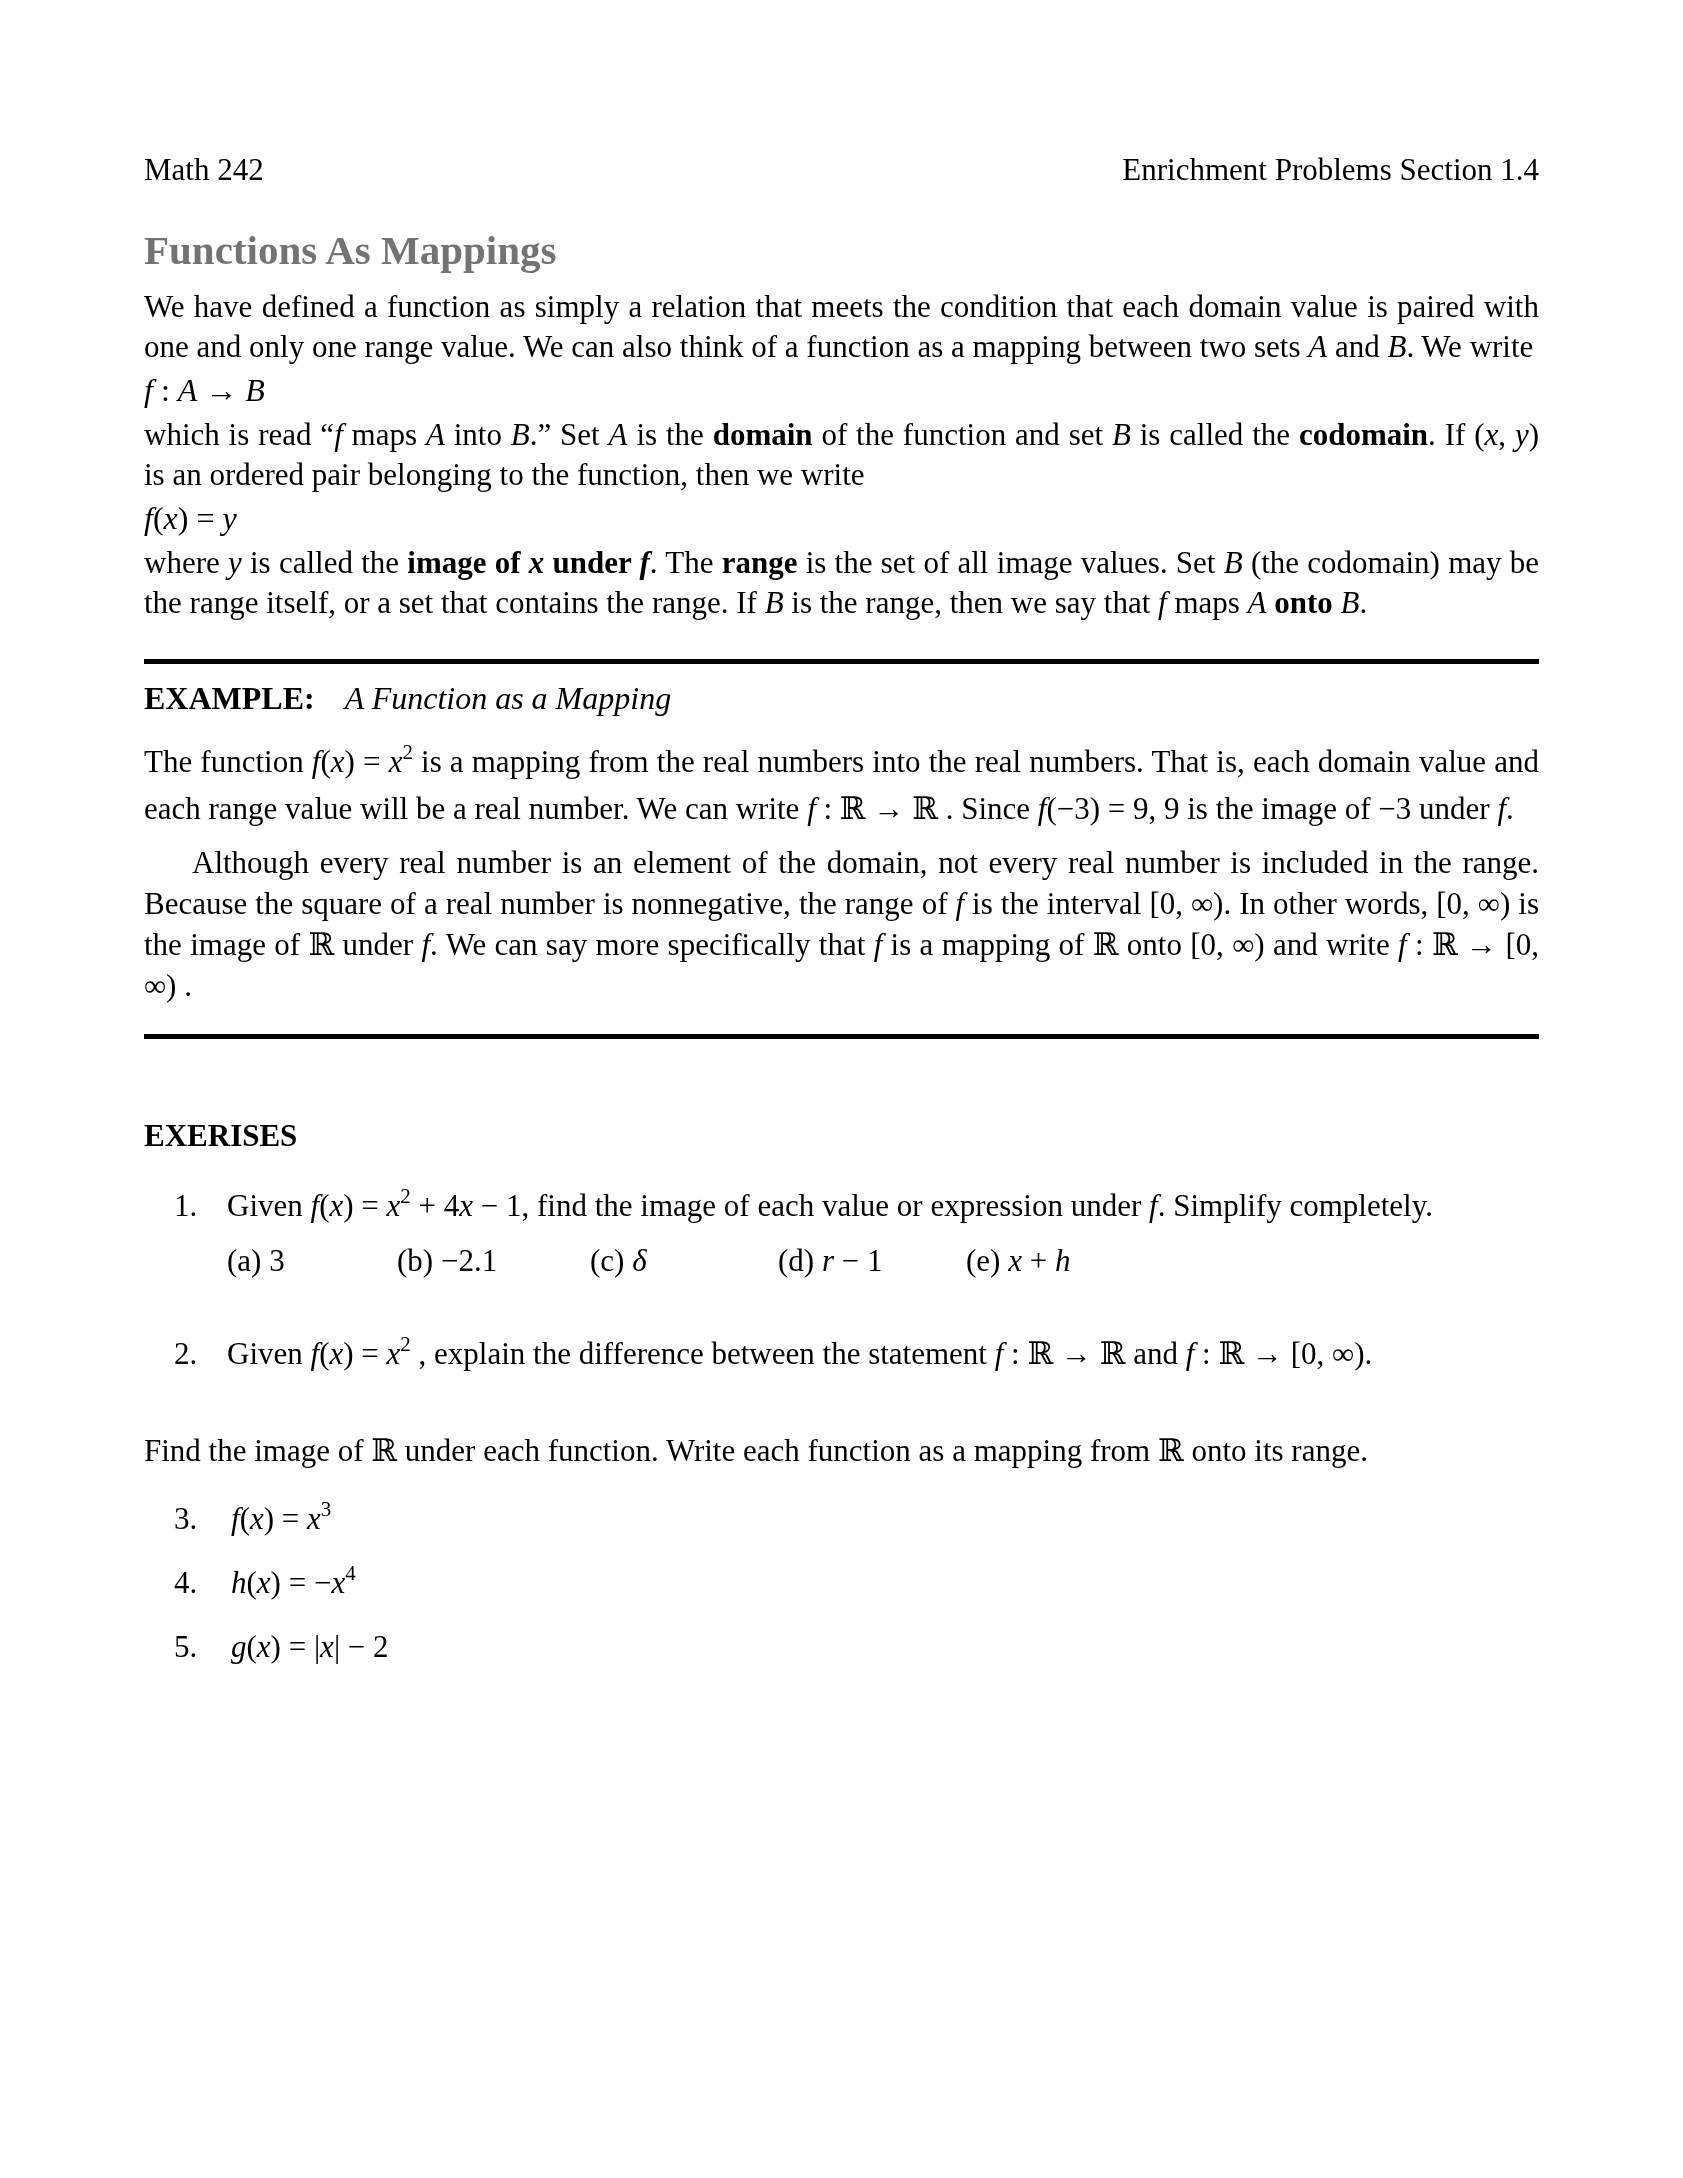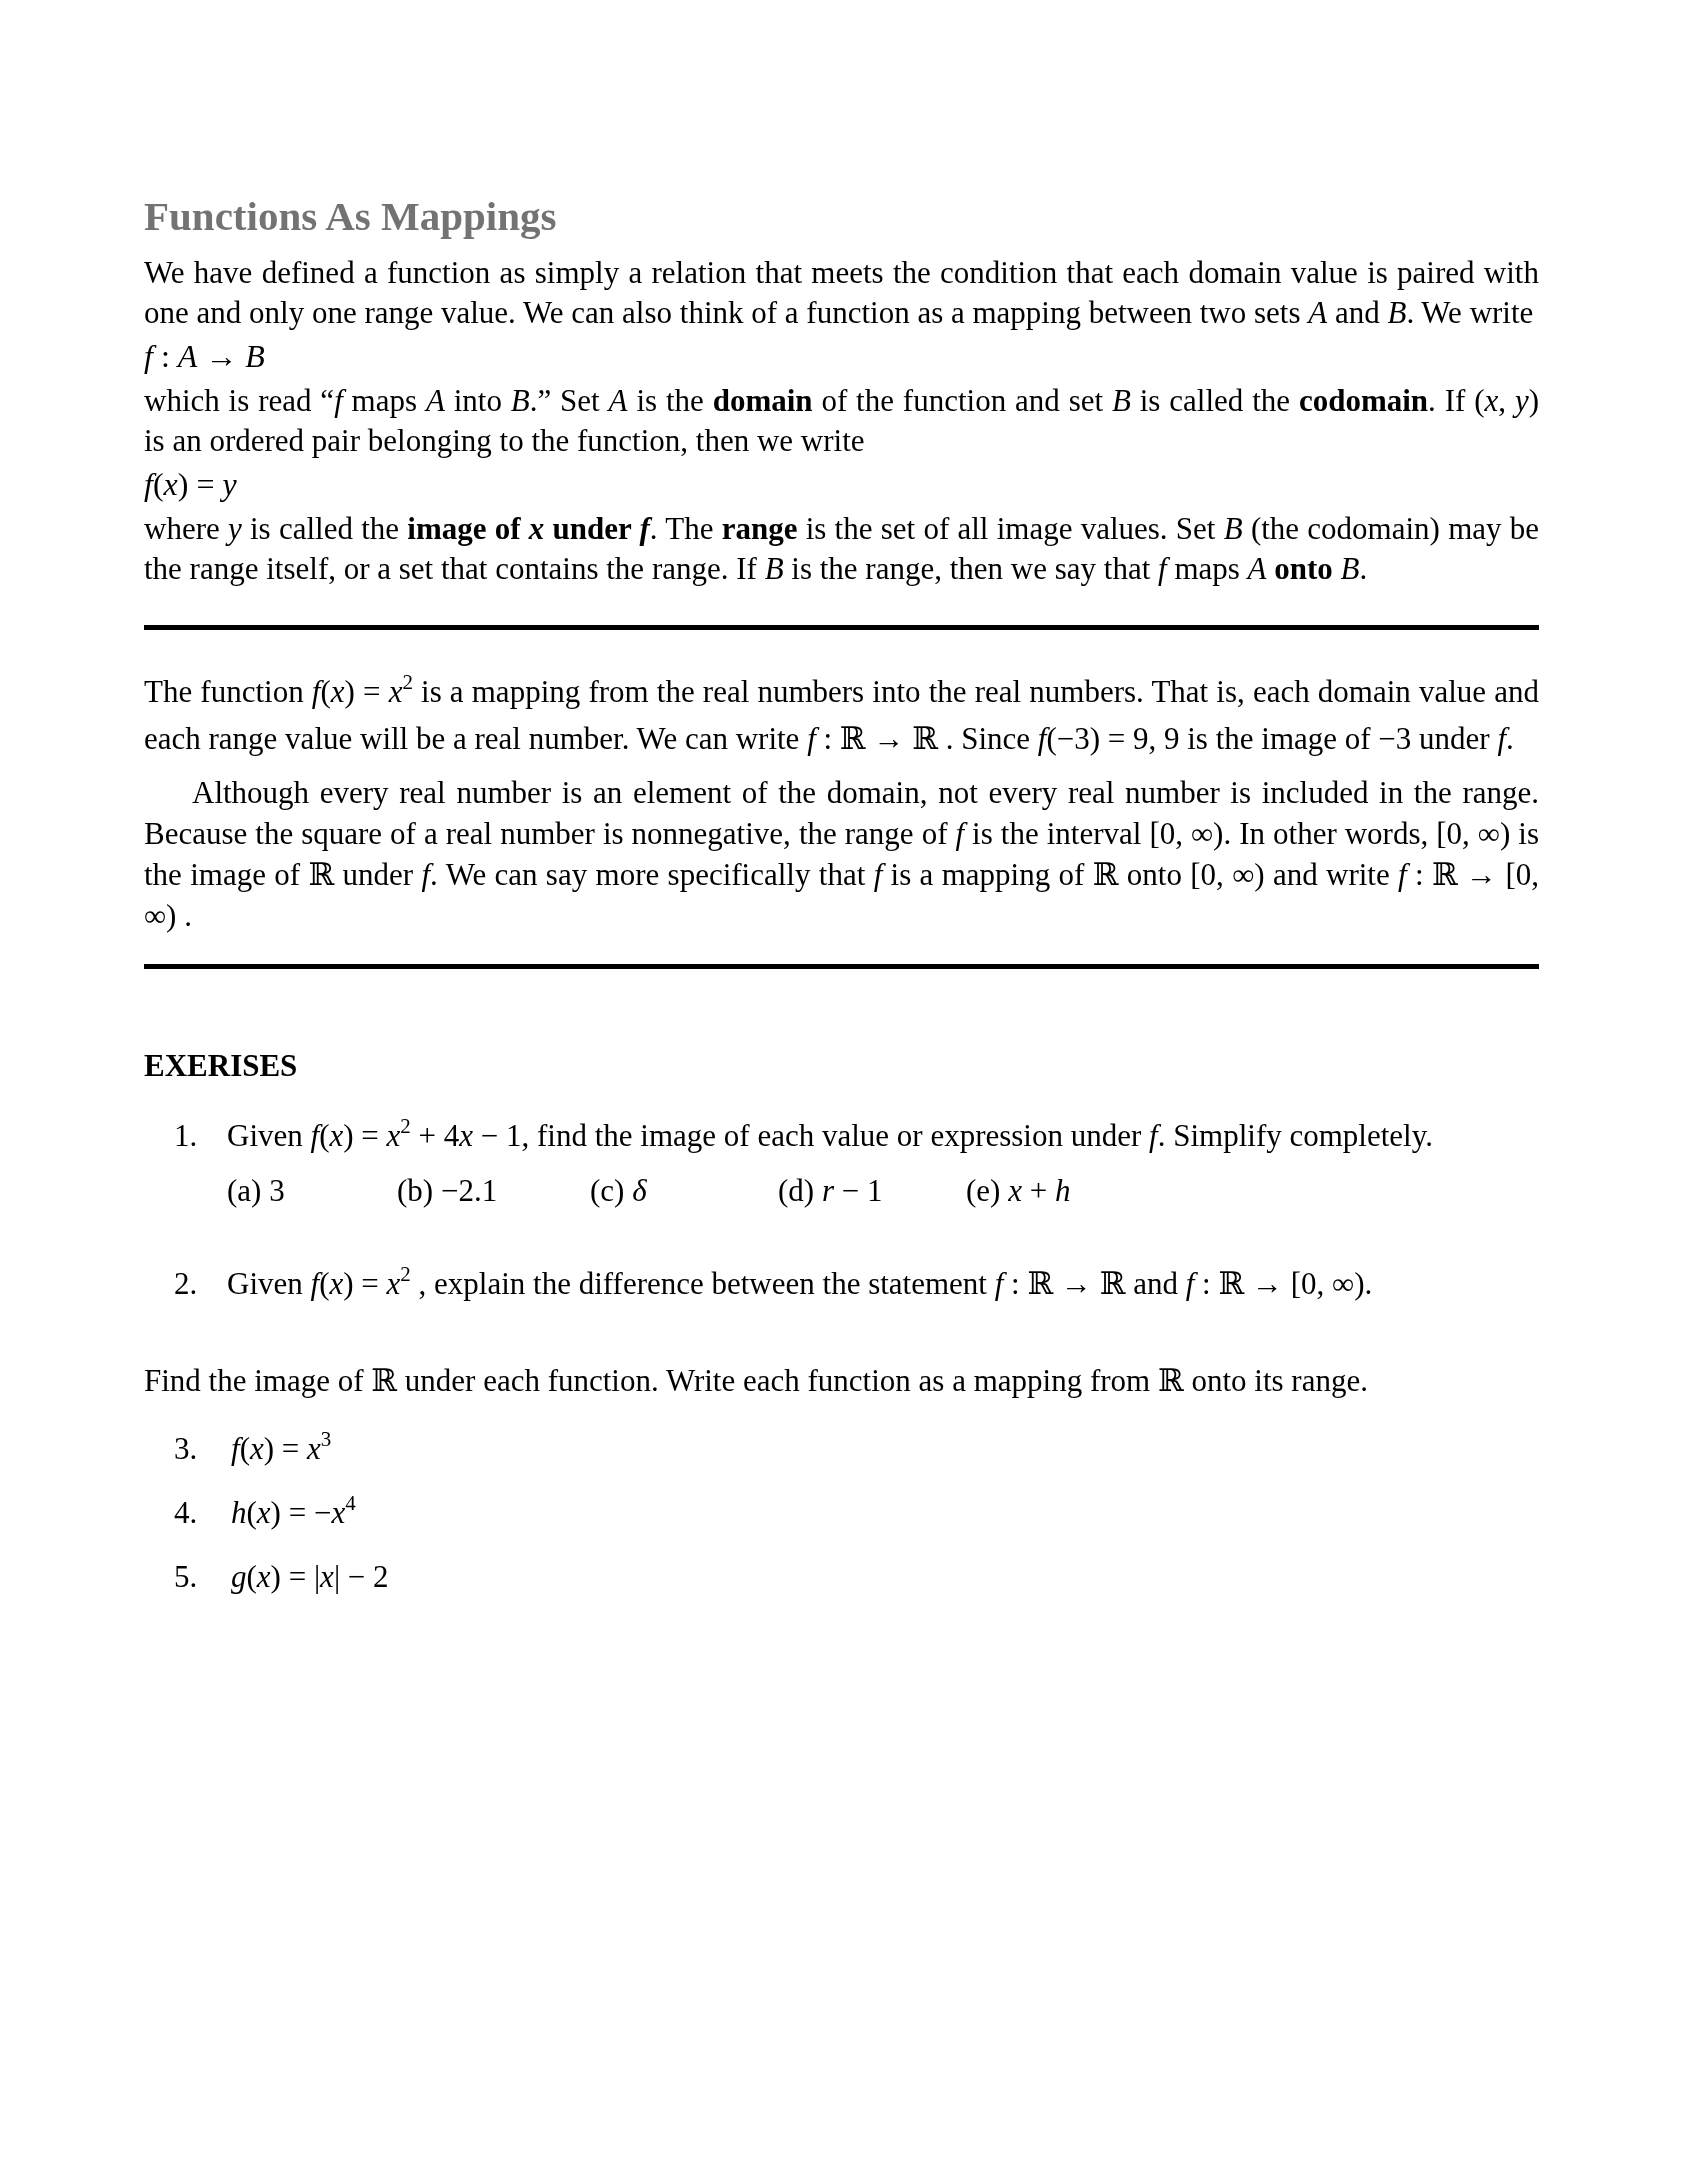--- a/index.html
+++ b/index.html
@@ -47,30 +47,38 @@
   .st-i{font-style:italic;}
   .st-b{font-weight:bold;}
   .st-bi{font-weight:bold;font-style:italic;}
   .st-sup{font-size:21px;position:relative;top:-13px;line-height:0;}
 </style>
 </head>
 <body>
 
 <div class="page">
 
+  <div class="header">
+    <span>Math 242</span>
+    <span>Enrichment Problems Section 1.4</span>
+  </div>
 
   <h1 class="title">Functions As Mappings</h1>
 
   <p class="p p1"><span>We have defined a function as simply a relation that meets the condition that each domain value is paired with one and only one range value. We can also think of a function as a mapping between two sets </span><span class="st-i">A</span><span> and </span><span class="st-i">B</span><span>. We write</span></p>
   <div class="formula"><span class="st-i">f</span><span> : </span><span class="st-i">A</span><span> → </span><span class="st-i">B</span></div>
   <p class="p p2"><span>which is read “</span><span class="st-i">f</span><span> maps </span><span class="st-i">A</span><span> into </span><span class="st-i">B</span><span>.” Set </span><span class="st-i">A</span><span> is the </span><span class="st-b">domain</span><span> of the function and set </span><span class="st-i">B</span><span> is called the </span><span class="st-b">codomain</span><span>. If (</span><span class="st-i">x</span><span>, </span><span class="st-i">y</span><span>) is an ordered pair belonging to the function, then we write</span></p>
   <div class="formula"><span class="st-i">f</span><span>(</span><span class="st-i">x</span><span>) = </span><span class="st-i">y</span></div>
   <p class="p p3"><span>where </span><span class="st-i">y</span><span> is called the </span><span class="st-b">image of </span><span class="st-bi">x</span><span class="st-b"> under </span><span class="st-bi">f</span><span>. The </span><span class="st-b">range</span><span> is the set of all image values. Set </span><span class="st-i">B</span><span> (the codomain) may be the range itself, or a set that contains the range. If </span><span class="st-i">B</span><span> is the range, then we say that </span><span class="st-i">f</span><span> maps </span><span class="st-i">A</span><span> </span><span class="st-b">onto</span><span> </span><span class="st-i">B</span><span>.</span></p>
 
   <div class="example">
+    <div class="example-head">
+      <span class="ex-label">EXAMPLE:</span>
+      <span class="ex-title">A Function as a Mapping</span>
+    </div>
     <p class="p ex-p1"><span>The function  </span><span class="st-i">f</span><span>(</span><span class="st-i">x</span><span>) = </span><span class="st-i">x</span><span class="st-sup">2</span><span>  is a mapping from the real numbers into the real numbers. That is, each domain value and each range value will be a real number. We can write  </span><span class="st-i">f</span><span> : ℝ → ℝ . Since  </span><span class="st-i">f</span><span>(−3) = 9, 9 is the image of −3 under </span><span class="st-i">f</span><span>.</span></p>
     <p class="p ex-p2"><span>Although every real number is an element of the domain, not every real number is included in the range. Because the square of a real number is nonnegative, the range of </span><span class="st-i">f</span><span> is the interval [0, ∞). In other words, [0, ∞) is the image of ℝ  under </span><span class="st-i">f</span><span>. We can say more specifically that </span><span class="st-i">f</span><span> is a mapping of ℝ  onto [0, ∞) and write  </span><span class="st-i">f</span><span> : ℝ → [0, ∞) .</span></p>
   </div>
 
   <div class="ex-heading">EXERISES</div>
 
   <div class="item item1">
     <span class="num">1.</span>
     <span class="itext"><span>Given  </span><span class="st-i">f</span><span>(</span><span class="st-i">x</span><span>) = </span><span class="st-i">x</span><span class="st-sup">2</span><span> + 4</span><span class="st-i">x</span><span> − 1, find the image of each value or expression under </span><span class="st-i">f</span><span>. Simplify completely.</span></span>
   </div>

